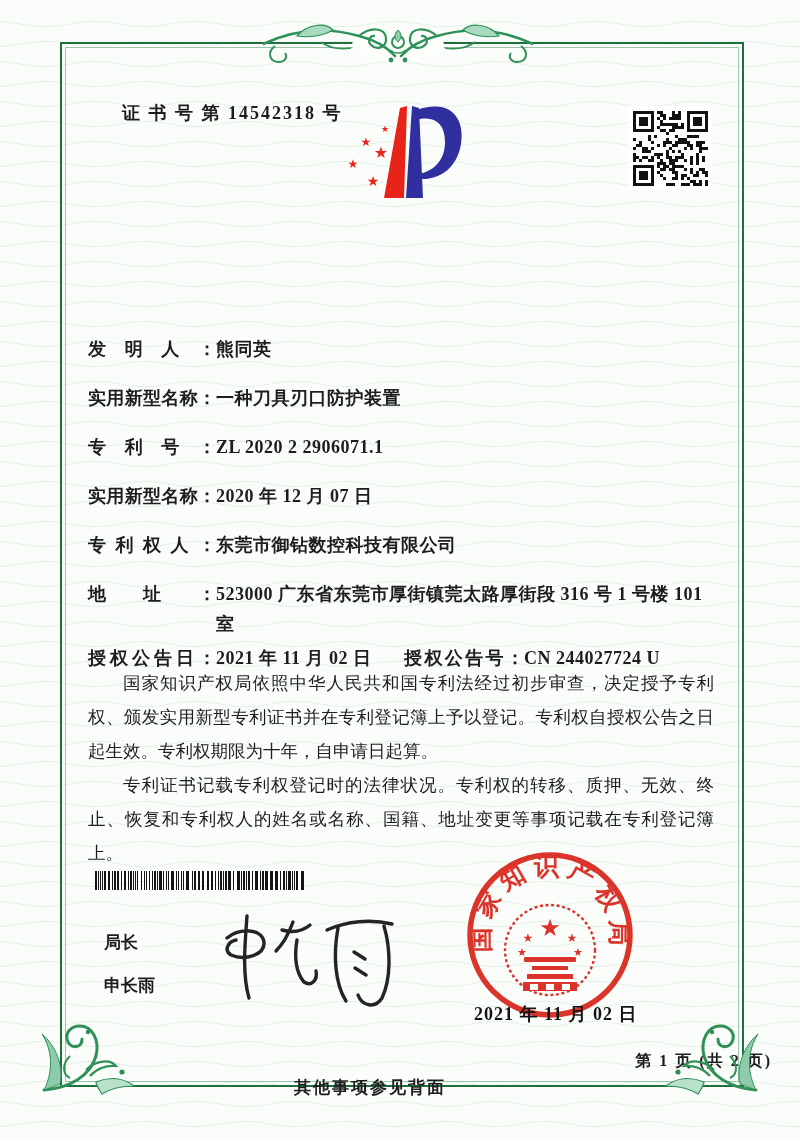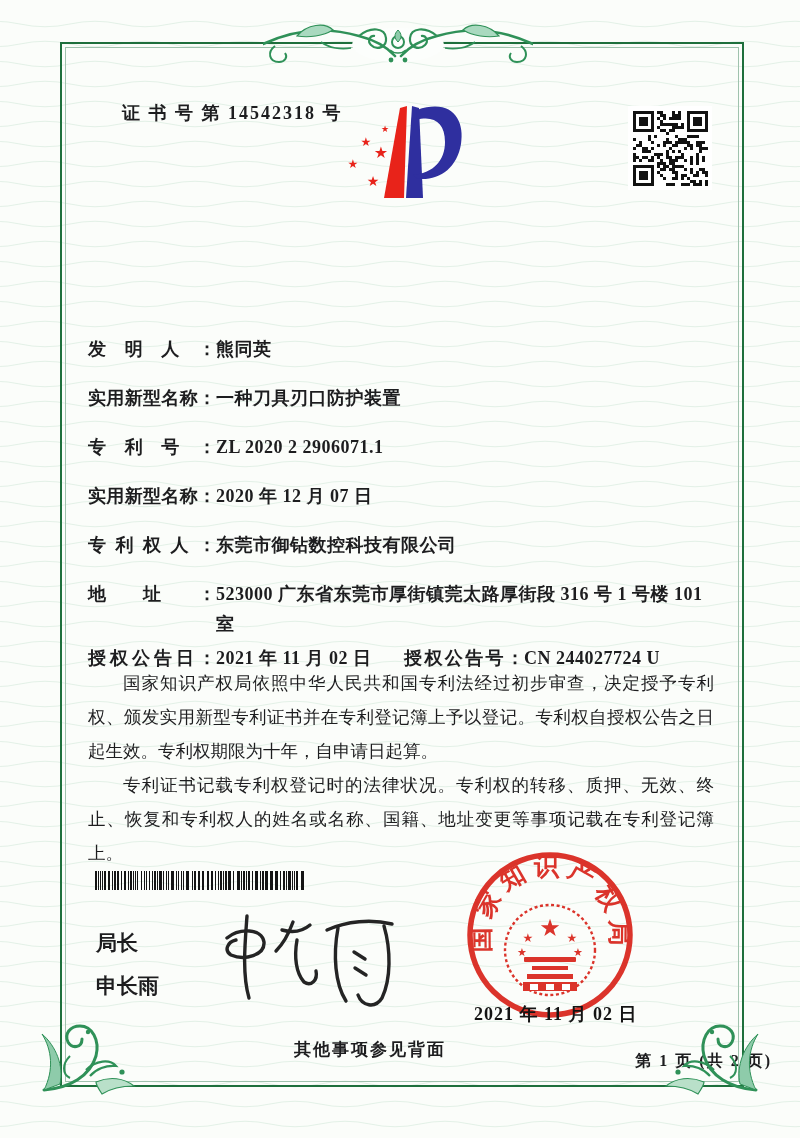--- a/index.html
+++ b/index.html
@@ -30,30 +30,30 @@
   .fvalue{flex:1;letter-spacing:.5px;}
   .frow.addr{margin-bottom:4px;}
   .pair2{display:flex;margin-left:10px;flex:1;}
   .pair2 .flabel{width:120px;flex:0 0 120px;}
   
   .paras{position:absolute;left:88px;top:666px;width:626px;z-index:3;
          font-size:17.5px;line-height:34px;text-align:justify;font-weight:500;}
   .paras p{margin:0;text-indent:2em;}
   
   .barcode{position:absolute;left:94px;top:870px;z-index:3;}
-  .signer{position:absolute;left:96px;top:930px;z-index:3;font-size:21px;font-weight:600;}
+  .signer{position:absolute;left:104px;top:930px;z-index:3;font-size:17px;font-weight:600;}
   .signer div{line-height:26px;}
   .signer .s2{margin-top:17px;}
   .signature{position:absolute;left:205px;top:898px;z-index:4;}
   .seal{position:absolute;left:462px;top:850px;z-index:5;opacity:.93;}
   .seal-date{position:absolute;left:474px;top:1002px;width:180px;z-index:6;
              font-size:18px;font-weight:700;letter-spacing:1px;color:#141414;}
   .page-ind{position:absolute;left:0;top:1051px;width:772px;text-align:right;
             font-size:16px;letter-spacing:2px;font-weight:600;z-index:3;}
-  .back-note{position:absolute;left:0;top:1038px;width:740px;text-align:center;
+  .back-note{position:absolute;left:0;top:1076px;width:740px;text-align:center;
              font-size:17px;font-weight:600;letter-spacing:2px;z-index:3;}
 </style>
 </head>
 <body>
 
 <div class="page">
 
   <svg id="guill" width="800" height="1138">
       <path d="M-30 24 q 25 -5.5 50 0 t 50 0 t 50 0 t 50 0 t 50 0 t 50 0 t 50 0 t 50 0 t 50 0 t 50 0 t 50 0 t 50 0 t 50 0 t 50 0 t 50 0 t 50 0 t 50 0 t 50 0" fill="none" stroke="#d8ebde" stroke-width="1" opacity="0.7"></path>
       <path d="M-30 44 q 25 5.5 50 0 t 50 0 t 50 0 t 50 0 t 50 0 t 50 0 t 50 0 t 50 0 t 50 0 t 50 0 t 50 0 t 50 0 t 50 0 t 50 0 t 50 0 t 50 0 t 50 0 t 50 0" fill="none" stroke="#d8ebde" stroke-width="1" opacity="0.7"></path>

